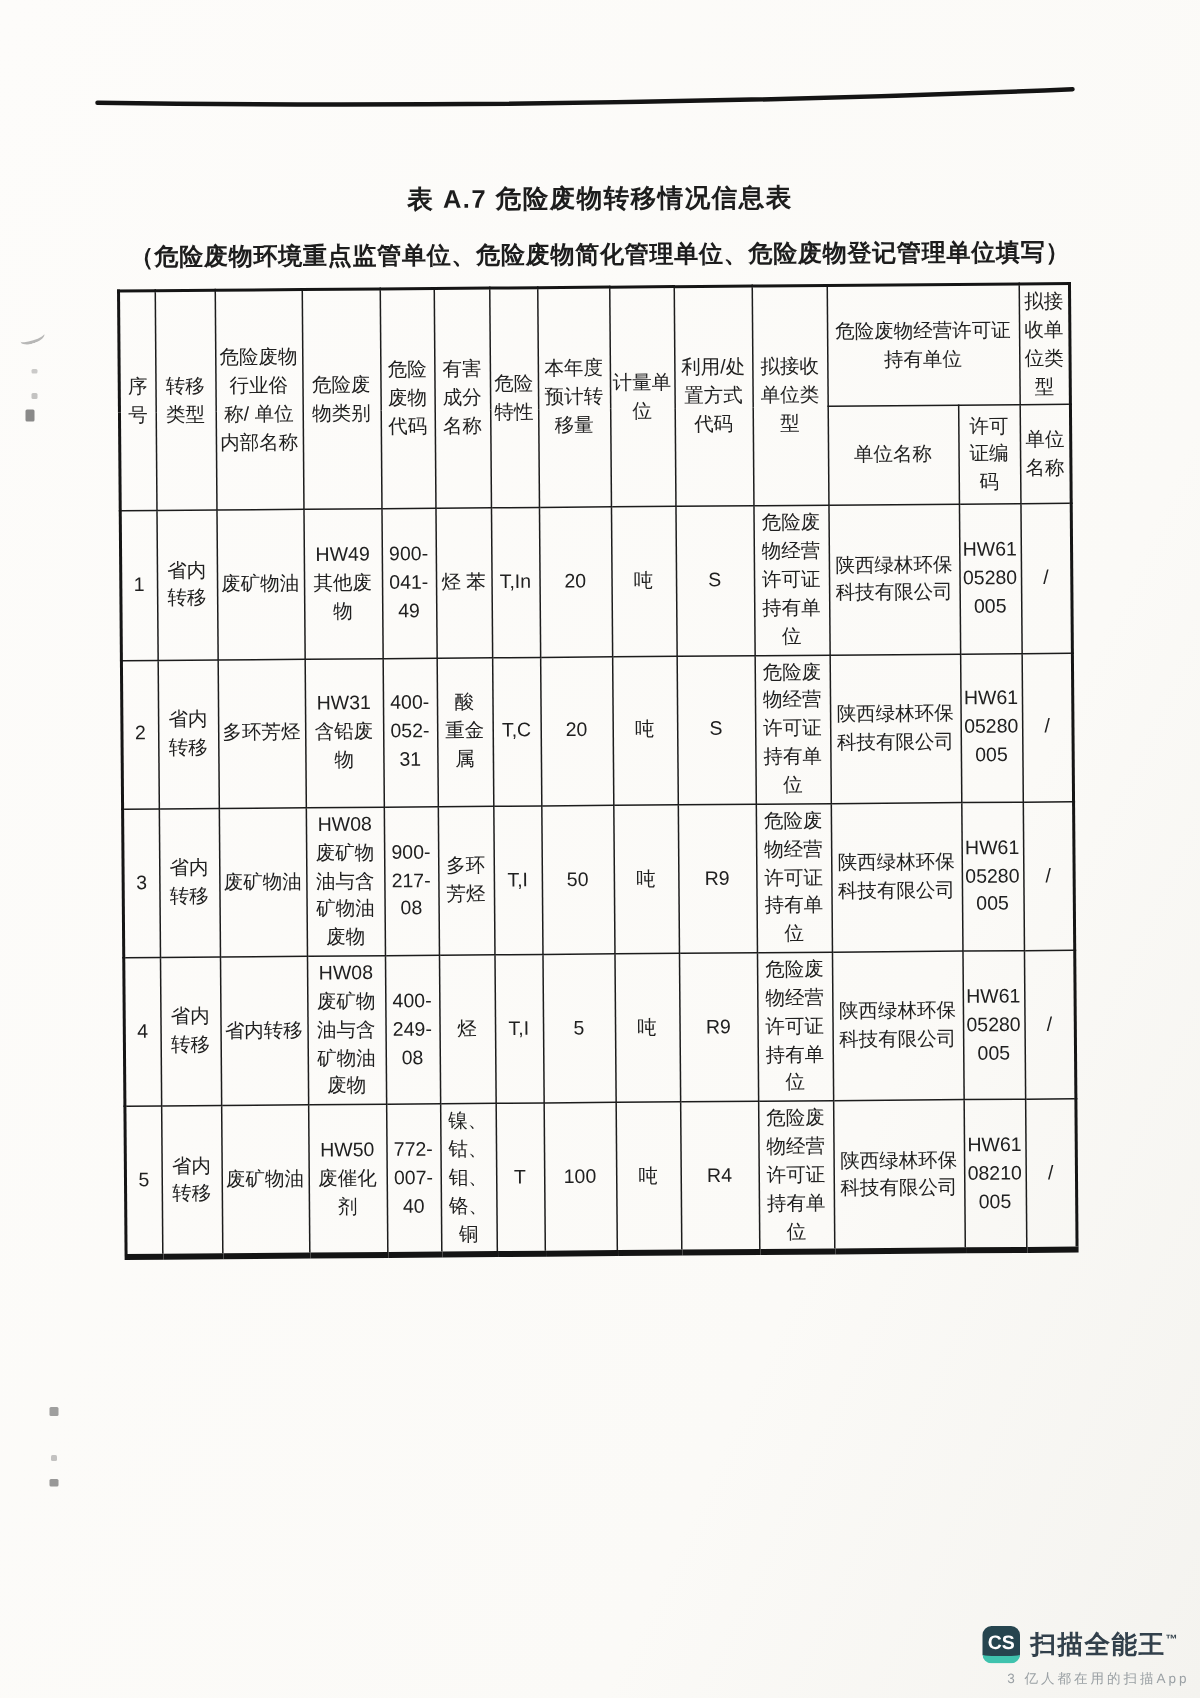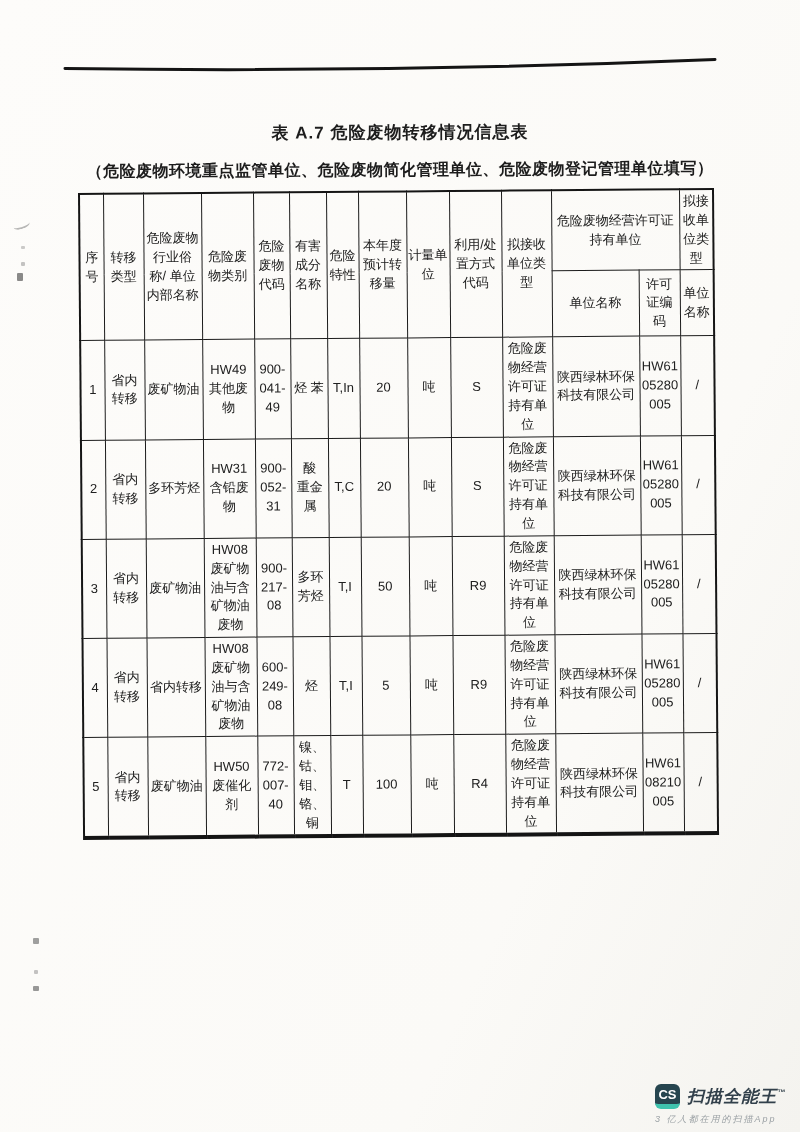--- a/index.html
+++ b/index.html
@@ -49,25 +49,25 @@
   
   .watermark { position: absolute; left: 655px; top: 1084px; width: 140px; }
   .wm-row { display: flex; align-items: center; }
   .wm-badge {
     width: 25px; height: 25px; border-radius: 6px;
     background: #26454f; border-bottom: 5px solid #3fc3ae;
     color: #ffffff; font-size: 13px; font-weight: bold;
     display: flex; align-items: center; justify-content: center;
     line-height: 1;
   }
-  .wm-brand { margin-left: 7px; font-size: 17px; font-weight: bold; color: #32404b; letter-spacing: 1px; font-style: italic; }
+  .wm-brand { margin-left: 7px; font-size: 17px; font-weight: bold; color: #32404b; letter-spacing: 1px; }
   .wm-tm { font-size: 8px; color: #32404b; vertical-align: super; }
   .wm-tagline {
     margin-top: 4px; font-size: 9px; color: #9aa0a4;
-    letter-spacing: 2px; text-align: left; width: 138px; white-space: nowrap; font-style: italic;
+    letter-spacing: 2px; text-align: right; width: 138px; white-space: nowrap;
   }
 </style>
 </head>
 <body>
 
 <div class="page">
 
   <svg class="scan-line" viewBox="0 0 800 90">
     <path d="M 65 68.5 Q 390 73 715 59.5" stroke="#141414" stroke-width="3" fill="none" stroke-linecap="round"></path>
   </svg>
@@ -128,21 +128,21 @@
         <td>危险废物经营许可证持有单位</td>
         <td>陕西绿林环保科技有限公司</td>
         <td>HW6105280005</td>
         <td>/</td>
       </tr>
       <tr style="height:87px">
         <td>2</td>
         <td>省内转移</td>
         <td>多环芳烃</td>
         <td>HW31含铅废物</td>
-        <td>900-052-31</td>
+        <td>400-052-31</td>
         <td>酸
 重金属</td>
         <td>T,C</td>
         <td>20</td>
         <td>吨</td>
         <td>S</td>
         <td>危险废物经营许可证持有单位</td>
         <td>陕西绿林环保科技有限公司</td>
         <td>HW6105280005</td>
         <td>/</td>
@@ -161,21 +161,21 @@
         <td>危险废物经营许可证持有单位</td>
         <td>陕西绿林环保科技有限公司</td>
         <td>HW6105280005</td>
         <td>/</td>
       </tr>
       <tr style="height:95px">
         <td>4</td>
         <td>省内转移</td>
         <td>省内转移</td>
         <td>HW08废矿物油与含矿物油废物</td>
-        <td>600-249-08</td>
+        <td>400-249-08</td>
         <td>烃</td>
         <td>T,I</td>
         <td>5</td>
         <td>吨</td>
         <td>R9</td>
         <td>危险废物经营许可证持有单位</td>
         <td>陕西绿林环保科技有限公司</td>
         <td>HW6105280005</td>
         <td>/</td>
       </tr>

